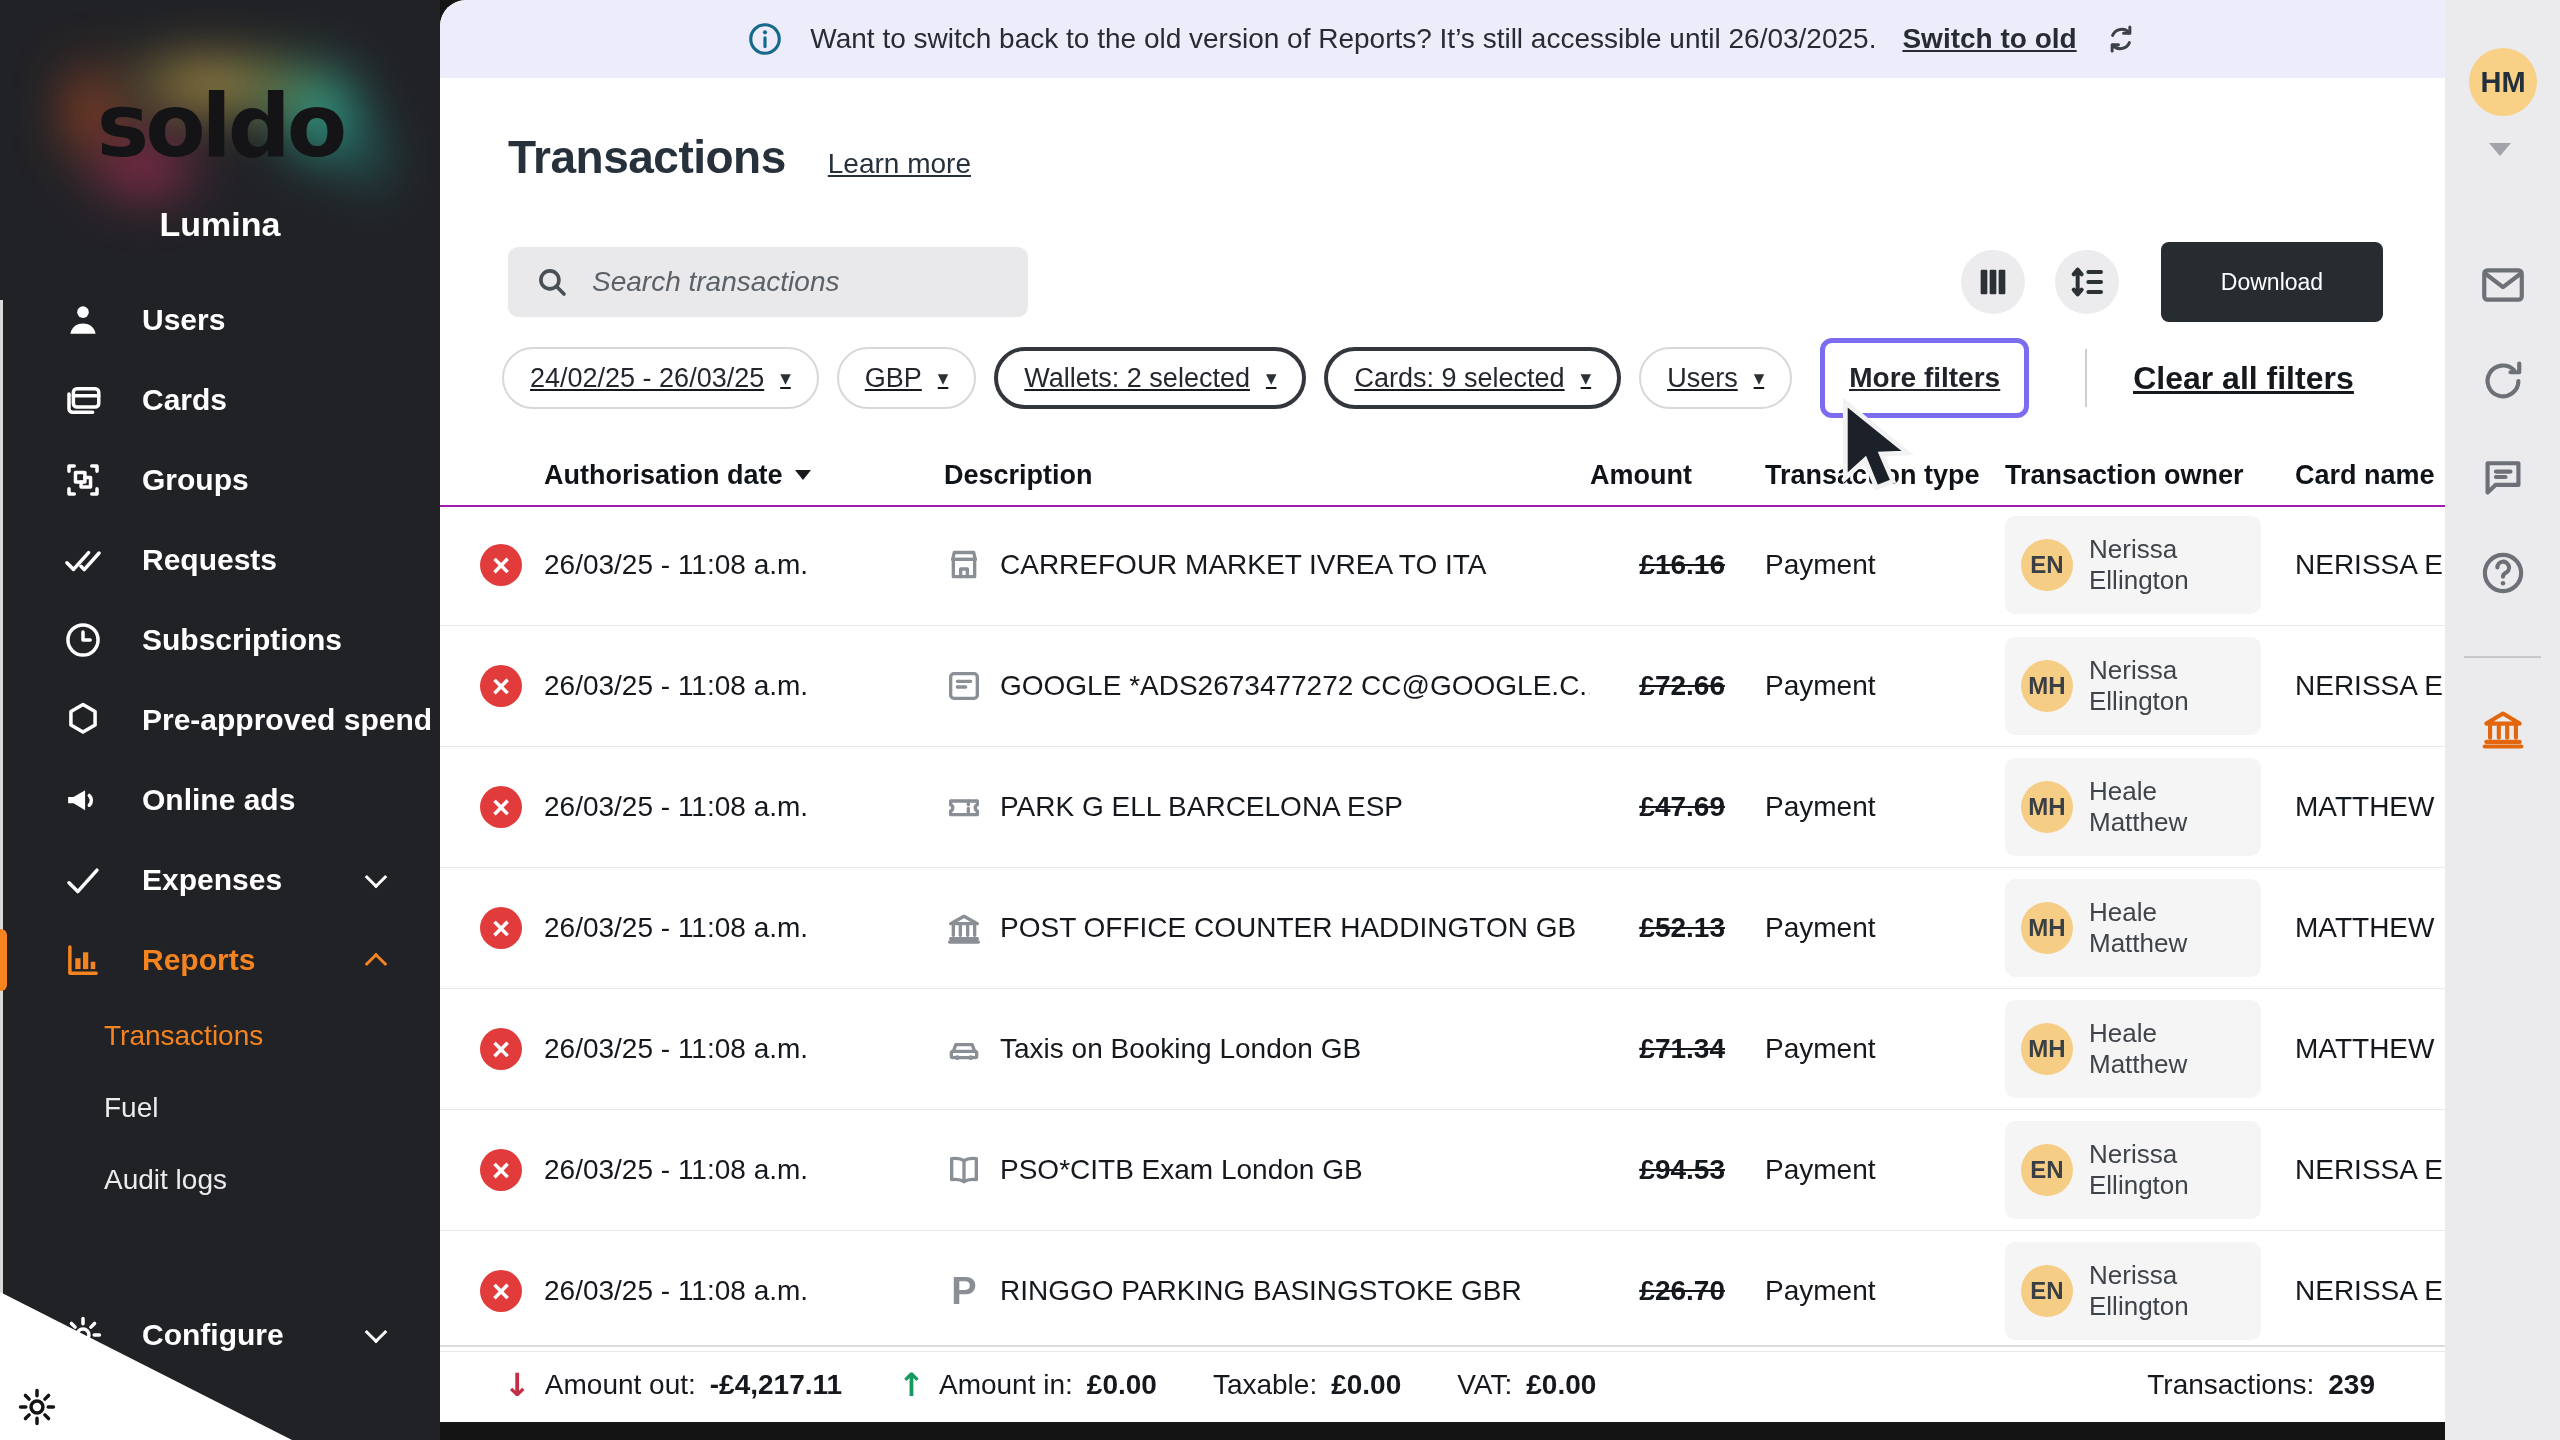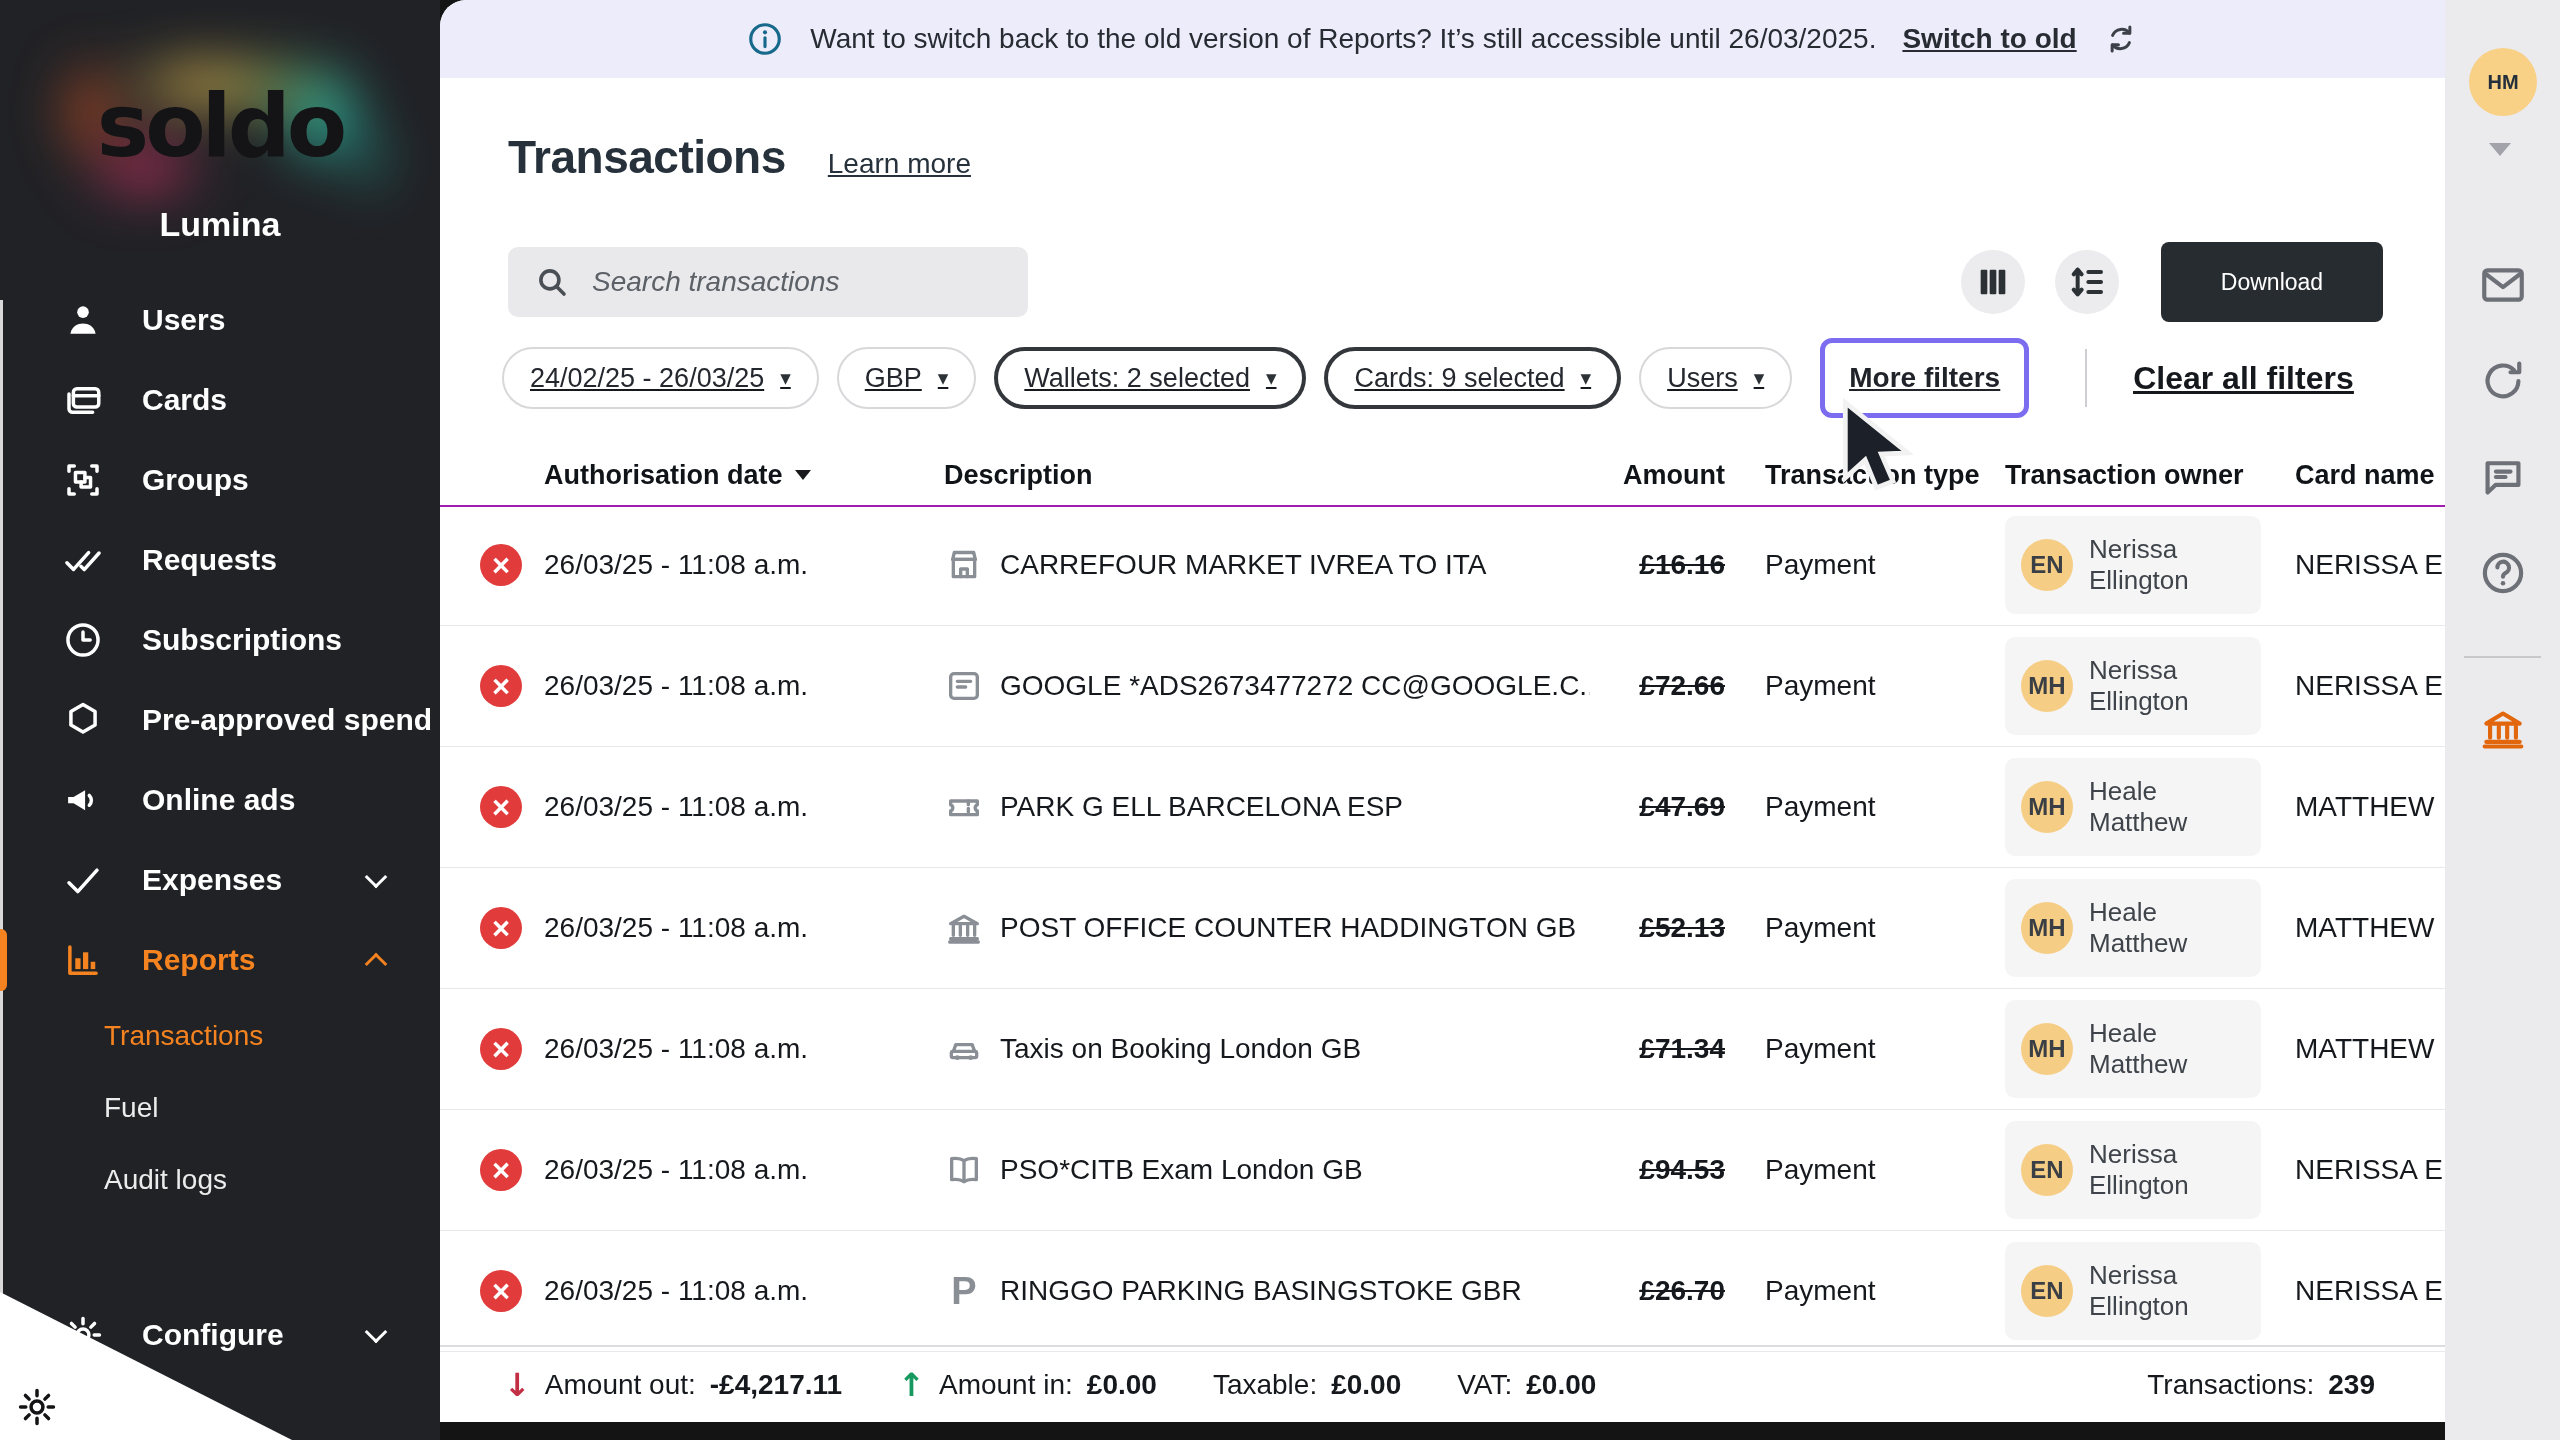--- a/index.html
+++ b/index.html
@@ -38,21 +38,21 @@
   .sub-item.active{color:#f5831f;}
   .configure{position:absolute;top:1295px;left:0;width:440px;}
   .wedge{position:absolute;left:0;bottom:0;width:292px;height:148px;background:#fff;
          clip-path:polygon(0 0,100% 100%,0 100%);}
   .wedge-gear{position:absolute;left:16px;bottom:12px;width:42px;height:42px;color:#141416;}
   .wedge-gear svg{width:100%;height:100%;}
 
   
   .rail{position:absolute;right:0;top:0;width:115px;height:1440px;background:#ebebee;}
   .avatar-big{position:absolute;top:48px;left:24px;width:68px;height:68px;border-radius:50%;
-              background:#f8d086;color:#232f3a;font-size:20px;font-weight:700;
+              background:#f8d086;color:#232f3a;font-size:29px;font-weight:700;
               display:flex;align-items:center;justify-content:center;cursor:pointer;}
   .avatar-caret{position:absolute;top:143px;left:44px;width:0;height:0;border:11px solid transparent;
                 border-top:13px solid #a2a2aa;cursor:pointer;}
   .rail-btn{position:absolute;left:33px;width:50px;height:50px;color:#6d7077;cursor:pointer;}
   .rail-btn svg{width:100%;height:100%;}
   .rail-btn.bank{color:#e2660c;}
   .rail-div{position:absolute;left:19px;width:77px;height:0;border-top:2px solid #c7c7cc;}
 
   
   .main{position:absolute;left:440px;top:0;right:115px;bottom:18px;background:#fff;
@@ -99,21 +99,21 @@
   .clear-all{font-size:32px;font-weight:700;color:#15181c;text-decoration:underline;cursor:pointer;white-space:nowrap;}
 
   
   .grid{display:grid;grid-template-columns:64px 400px 56px 590px 135px 40px 240px 290px 1fr;
         align-items:center;padding-left:40px;}
   .thead{position:absolute;top:367px;left:0;right:0;height:60px;border-bottom:2px solid #a21caf;
          font-size:27px;font-weight:700;color:#101418;}
   .thead .h-date{grid-column:2;display:flex;align-items:center;gap:12px;}
   .sort-tri{width:0;height:0;border:8px solid transparent;border-top:10px solid #17191c;margin-top:8px;}
   .thead .h-desc{grid-column:3 / 5;}
-  .thead .h-amount{grid-column:5;text-align:right;}
+  .thead .h-amount{grid-column:5;text-align:left;}
   .thead .h-type{grid-column:7;}
   .thead .h-owner{grid-column:8;}
   .thead .h-card{grid-column:9;}
   .rows{position:absolute;top:427px;left:0;right:0;}
   .trow{height:120px;border-bottom:1px solid #e8e8ea;font-size:28px;color:#15181c;cursor:pointer;}
   .xmark{grid-column:1;width:42px;height:42px;border-radius:50%;background:#e13b3b;color:#fff;
          font-size:31px;font-weight:700;display:flex;align-items:center;justify-content:center;line-height:1;}
   .c-date{grid-column:2;}
   .c-icon{grid-column:3;width:40px;height:40px;color:#8a8f96;}
   .c-icon svg{width:100%;height:100%;}

